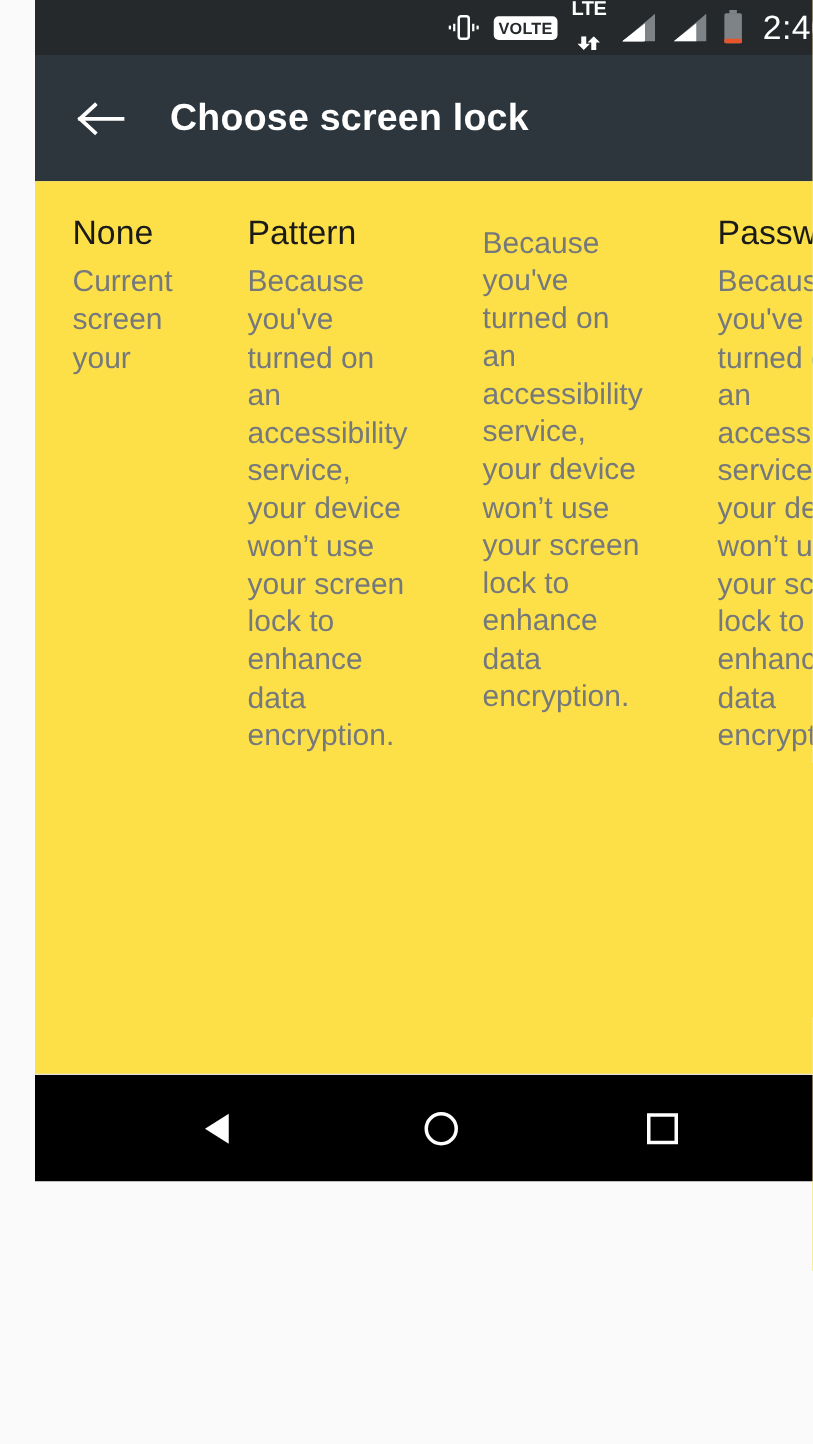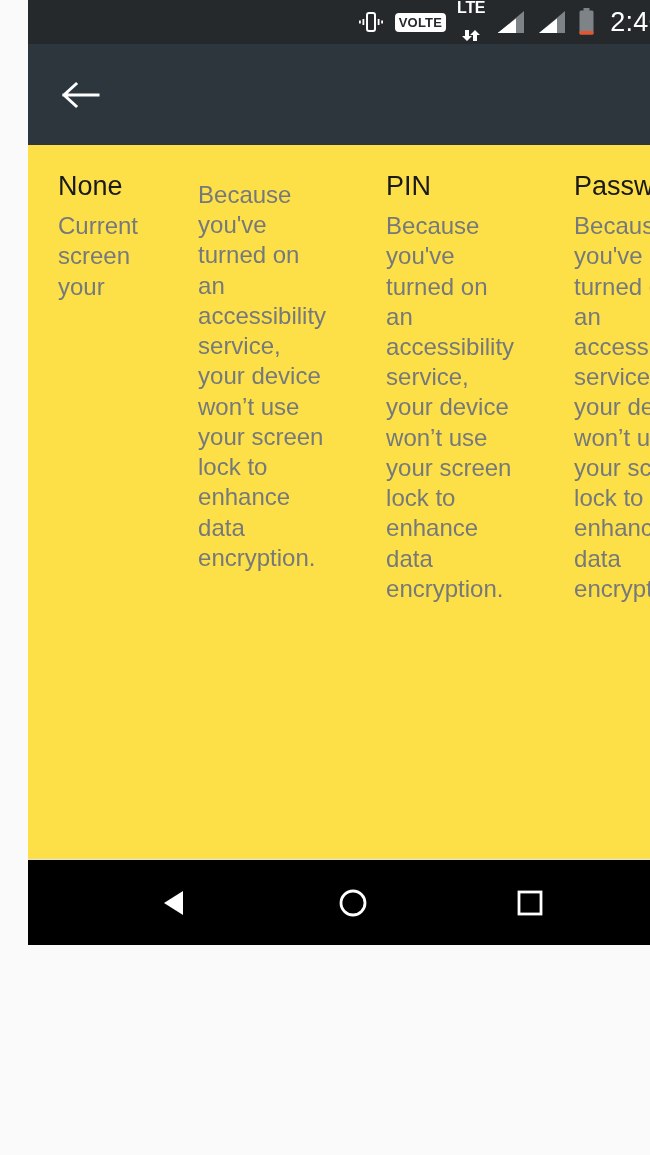--- a/index.html
+++ b/index.html
@@ -108,36 +108,37 @@
 
     <span class="clock">2:40</span>
   </div>
 
   <div class="app-bar">
     <span class="back-btn">
       <svg width="40" height="32" viewBox="0 0 40 32">
         <path d="M38 16 L4 16 M16 5 L4 16 L16 27" stroke="#ffffff" stroke-width="3" fill="none" stroke-linecap="square" stroke-linejoin="miter"></path>
       </svg>
     </span>
+    <span class="app-title">Choose screen lock</span>
   </div>
 
   <div class="content">
 
     <div class="lock-item">
       <div class="item-title">None</div>
       <div class="item-desc">Current screen your</div>
     </div>
 
 
     <div class="lock-item">
+      <div class="item-title">Pattern</div>
       <div class="item-desc">Because you've turned on an accessibility service, your device won’t use your screen lock to enhance data encryption.</div>
     </div>
 
     <div class="lock-item">
-      <div class="item-title">PIN</div>
       <div class="item-desc">Because you've turned on an accessibility service, your device won’t use your screen lock to enhance data encryption.</div>
     </div>
 
     <div class="lock-item">
       <div class="item-title">Password</div>
       <div class="item-desc">Because you've turned on an accessibility service, your device won’t use your screen lock to enhance data encryption.</div>
     </div>
 
     <div class="lock-item spacer-fill"></div>
   </div>

